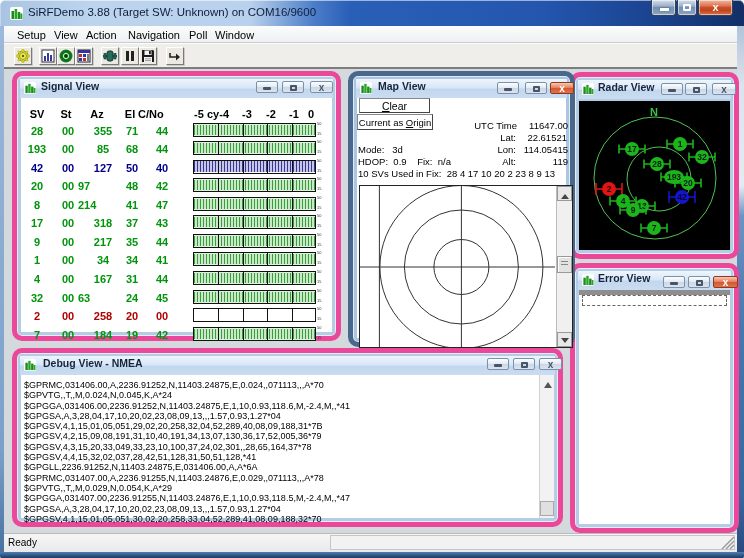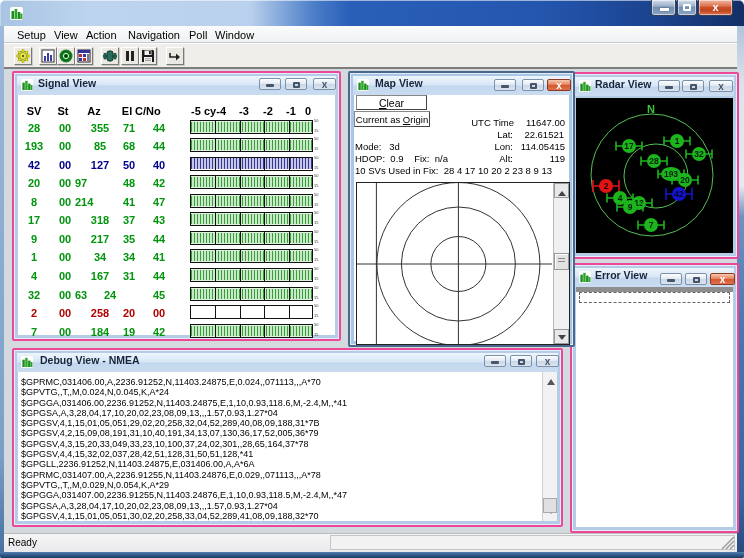--- a/index.html
+++ b/index.html
@@ -9,21 +9,21 @@
 .mainwin{position:absolute;left:0;top:0;width:744px;height:558px;border-radius:5px 5px 2px 2px;overflow:hidden}
 .titlebar{position:absolute;left:0;top:0;width:744px;height:26px;
  background:linear-gradient(90deg,#a9c4e2 0px,#bcd4ee 90px,#b9d1ec 250px,#4a7cc8 315px,#2a5fb8 350px,#2456ae 540px,#1b4490 650px,#132f66 744px);
  border-radius:5px 5px 0 0;box-shadow:inset 0 1px 0 rgba(255,255,255,.55), inset 1px 0 0 rgba(255,255,255,.3)}
 .titletext{position:absolute;left:28px;top:6px;font-size:11.5px;color:#0e1e3e}
 .capbtn{position:absolute;top:0;height:16px;border:1px solid #35415a;border-top:none;
  background:linear-gradient(180deg,#d5dfec 0%,#9db1ca 40%,#7490b2 50%,#8ba6c4 100%);
  border-radius:0 0 3px 3px;box-shadow:inset 0 0 0 1px rgba(255,255,255,.5)}
 .capbtn.red{background:linear-gradient(180deg,#f0b9a1 0%,#dd7250 40%,#c94d28 50%,#c2441f 70%,#d9744f 100%)}
 
-.win{position:absolute;background:#b5cce6;border:2px solid #ec4899;border-radius:2px;
+.win{position:absolute;background:#b5cce6;border:5px solid #ec4899;border-radius:10px;
  box-shadow:inset 0 0 0 1px rgba(255,255,255,.65)}
 .win .tb{position:absolute;left:3px;right:3px;top:3px;height:19px;
  background:linear-gradient(180deg,#eef5fc 0%,#d8e7f6 45%,#c2d7ee 55%,#cadcf0 100%)}
 .win .tt{position:absolute;top:4px;font-size:10.5px;font-weight:bold;color:#16243c}
 .win .ct{position:absolute;background:#fff}
 .cb{position:absolute;width:22px;height:12px;border:1px solid #7b90a9;border-radius:2px;
  background:linear-gradient(180deg,#fdfefe 0%,#e4ebf3 45%,#ccd8e6 55%,#dbe4ef 100%)}
 .cb.red{border-color:#8c3a20;background:linear-gradient(180deg,#f6c9b4 0%,#e8835f 45%,#d4592f 55%,#dd7350 100%)}
 .glymin{position:absolute;left:6px;top:5px;width:8px;height:3px;background:#46556a;border-radius:1px}
 .glymax{position:absolute;left:7px;top:3px;width:7px;height:6px;border:2px solid #46556a;border-radius:1px}
@@ -50,20 +50,21 @@
 <div class="ab" style="left:0;bottom:0;width:744px;height:6px;background:linear-gradient(180deg,#4f7cb0,#2d5584 60%,#1c3a60)"></div>
 
 <div class="titlebar"></div>
 <svg class="ab" style="left:10px;top:7px" width="13" height="13" viewBox="0 0 13 13">
       <rect x="0" y="0" width="13" height="13" rx="2" fill="#fff"></rect>
       <rect x="1.5" y="4" width="2.6" height="8" fill="#1c8c1c"></rect>
       <rect x="4.6" y="2" width="2.6" height="10" fill="#27a527"></rect>
       <rect x="7.7" y="5" width="2.6" height="7" fill="#1c8c1c"></rect>
       <rect x="10.4" y="6.5" width="2" height="5.5" fill="#27a527"></rect>
     </svg>
+<div class="titletext">SiRFDemo 3.88 (Target SW: Unknown) on COM16/9600</div>
 <div class="capbtn" style="left:651px;width:25px">
       <div class="ab" style="left:8px;top:8px;width:9px;height:3px;background:#fff;box-shadow:0 0 2px #456"></div>
     </div>
 <div class="capbtn" style="left:677px;width:20px">
       <div class="ab" style="left:5px;top:4px;width:8px;height:7px;border:2px solid #fff;border-radius:1px"></div>
     </div>
 <div class="capbtn red" style="left:698px;width:35px">
       <div class="ab" style="left:0;top:1px;width:100%;text-align:center;font-size:11px;font-weight:bold;color:#fff">x</div>
     </div>
 
@@ -296,21 +297,21 @@
           <div class="seg" style="left:24.4px"></div>
           <div class="seg" style="left:48.8px"></div>
           <div class="seg" style="left:73.2px"></div>
           <div class="seg" style="left:97.6px"></div>
         </div>
 <div class="t" style="left:296px;top:172.0px;font-size:6px;transform:scale(0.65);transform-origin:0 0;color:#333">50</div>
 <div class="t" style="left:296px;top:182.0px;font-size:6px;transform:scale(0.65);transform-origin:0 0;color:#333">15</div>
 <div class="t" style="left:-9px;top:193.5px;width:50px;text-align:center;font-size:11px;font-weight:bold;color:#00950c">32</div>
 <div class="t" style="left:22px;top:193.5px;width:50px;text-align:center;font-size:11px;font-weight:bold;color:#00950c">00</div>
 <div class="t" style="left:57px;top:193.5px;width:50px;text-align:left;font-size:11px;font-weight:bold;color:#00950c">63</div>
-<div class="t" style="left:86px;top:193.5px;width:50px;text-align:left;font-size:11px;font-weight:bold;color:#00950c">24</div>
+<div class="t" style="left:86px;top:193.5px;width:50px;text-align:center;font-size:11px;font-weight:bold;color:#00950c">24</div>
 <div class="t" style="left:116px;top:193.5px;width:50px;text-align:center;font-size:11px;font-weight:bold;color:#00950c">45</div>
 <div class="sbar" style="left:172px;top:191.5px">
           <div class="tint"></div>
           <div class="fill"></div>
           <div class="seg" style="left:24.4px"></div>
           <div class="seg" style="left:48.8px"></div>
           <div class="seg" style="left:73.2px"></div>
           <div class="seg" style="left:97.6px"></div>
         </div>
 <div class="t" style="left:296px;top:190.5px;font-size:6px;transform:scale(0.65);transform-origin:0 0;color:#333">50</div>

